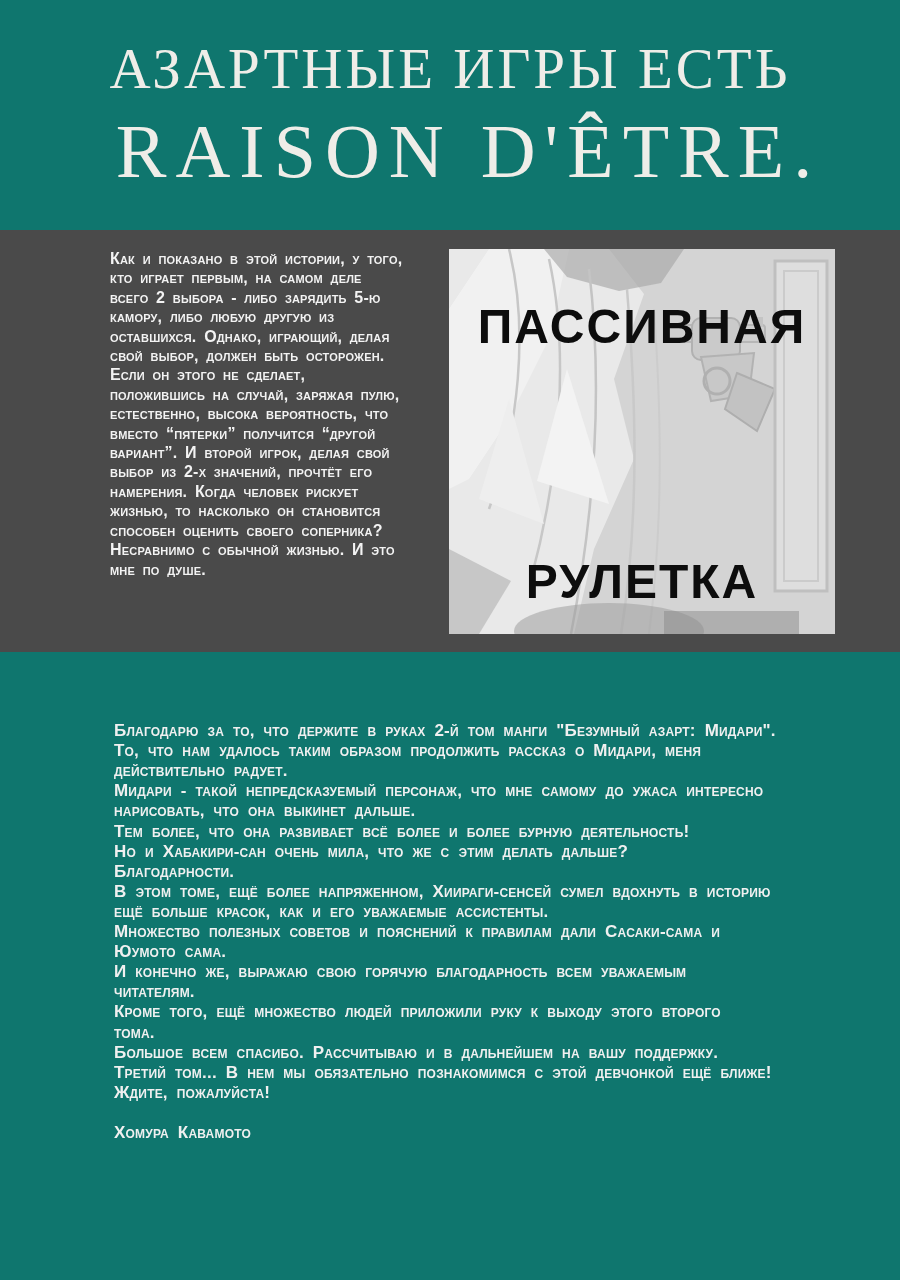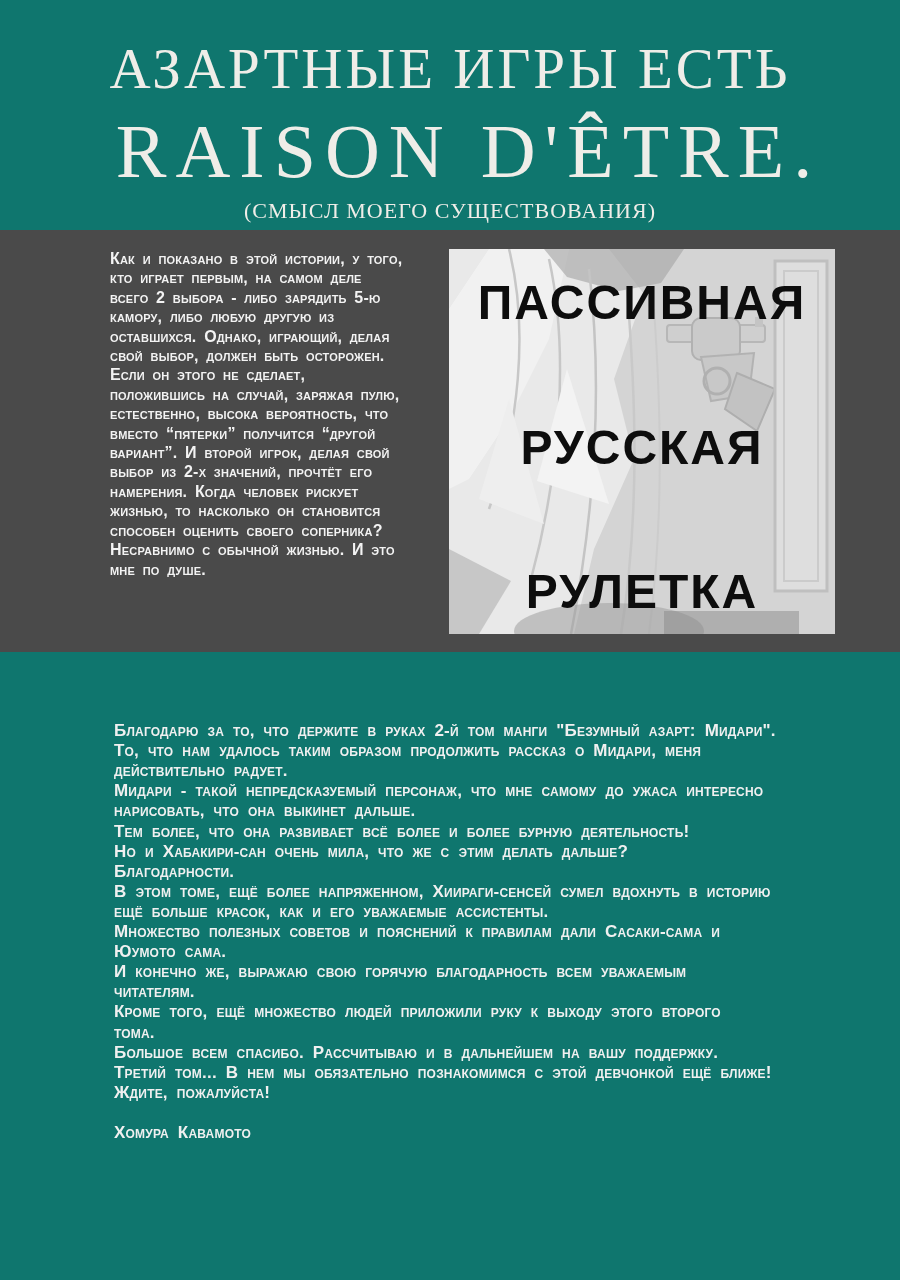--- a/index.html
+++ b/index.html
@@ -54,22 +54,23 @@
     left: 449px; top: 19px;
     width: 386px; height: 385px;
     background: #d4d4d4;
     overflow: hidden;
   }
   .image-panel svg { position: absolute; inset: 0; }
   .caption {
     position: absolute; inset: 0;
     display: flex; flex-direction: column;
     justify-content: space-between;
-    padding: 30px 0 18px;
+    padding: 30px 0 28px;
     text-align: center;
+    margin-top: 24px;
   }
   .caption-line {
     font-size: 48px;
     font-weight: bold;
     color: #0d0d0d;
     letter-spacing: 2px;
     line-height: 1;
     font-family: "Liberation Sans", sans-serif;
   }
 
@@ -92,21 +93,20 @@
   }
 </style>
 </head>
 <body>
 
 <div class="page">
 
   <div class="title-area">
     <div class="title-ru">АЗАРТНЫЕ ИГРЫ ЕСТЬ</div>
     <div class="title-latin">RAISON D'ÊTRE.</div>
-    <div class="subtitle">(СМЫСЛ МОЕГО СУЩЕСТВОВАНИЯ)</div>
   </div>
 
   <div class="band">
 
     <div class="commentary comic-text">Как и показано в этой истории, у того,
 кто играет первым, на самом деле
 всего 2 выбора - либо зарядить 5-ю
 камору, либо любую другую из
 оставшихся. Однако, играющий, делая
 свой выбор, должен быть осторожен.
@@ -153,21 +153,20 @@
         <rect x="326" y="12" width="52" height="330" fill="#dedede" stroke="#bfbfbf" stroke-width="3"></rect>
         <rect x="335" y="22" width="34" height="310" fill="none" stroke="#cbcbcb" stroke-width="2"></rect>
 
         <ellipse cx="160" cy="382" rx="95" ry="28" fill="#9e9e9e" opacity="0.55"></ellipse>
         <rect x="215" y="362" width="135" height="23" fill="#8a8a8a" opacity="0.5"></rect>
         <polygon points="0,300 62,332 30,385 0,385" fill="#a5a5a5" opacity="0.5"></polygon>
       </svg>
 
       <div class="caption">
         <div class="caption-line">ПАССИВНАЯ</div>
-        <div class="caption-line">РУССКАЯ</div>
         <div class="caption-line">РУЛЕТКА</div>
       </div>
     </div>
   </div>
 
   <div class="afterword comic-text">
     <div>Благодарю за то, что держите в руках 2-й том манги "Безумный азарт: Мидари".
 То, что нам удалось таким образом продолжить рассказ о Мидари, меня
 действительно радует.
 Мидари - такой непредсказуемый персонаж, что мне самому до ужаса интересно

